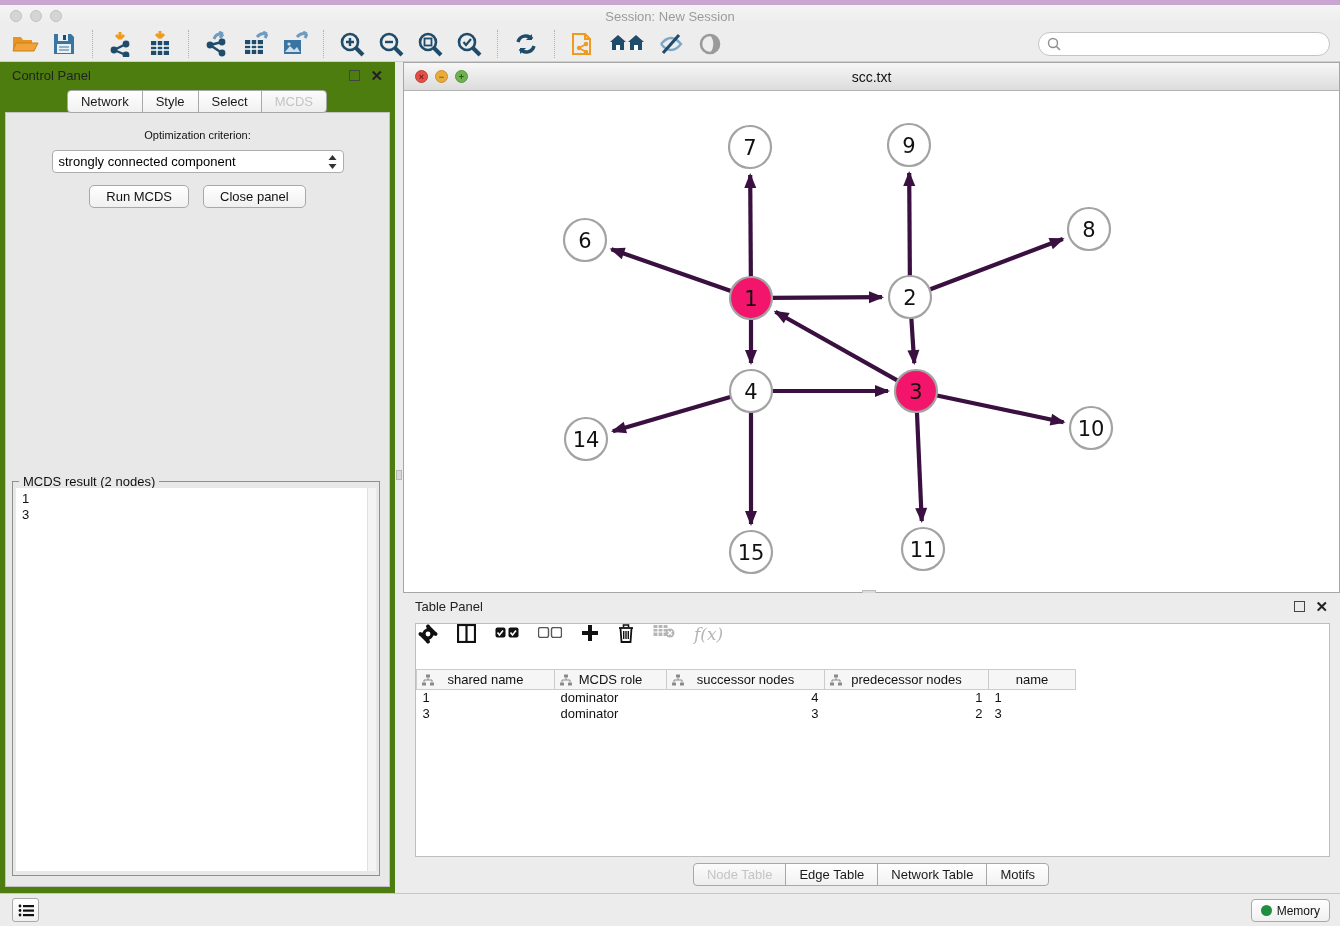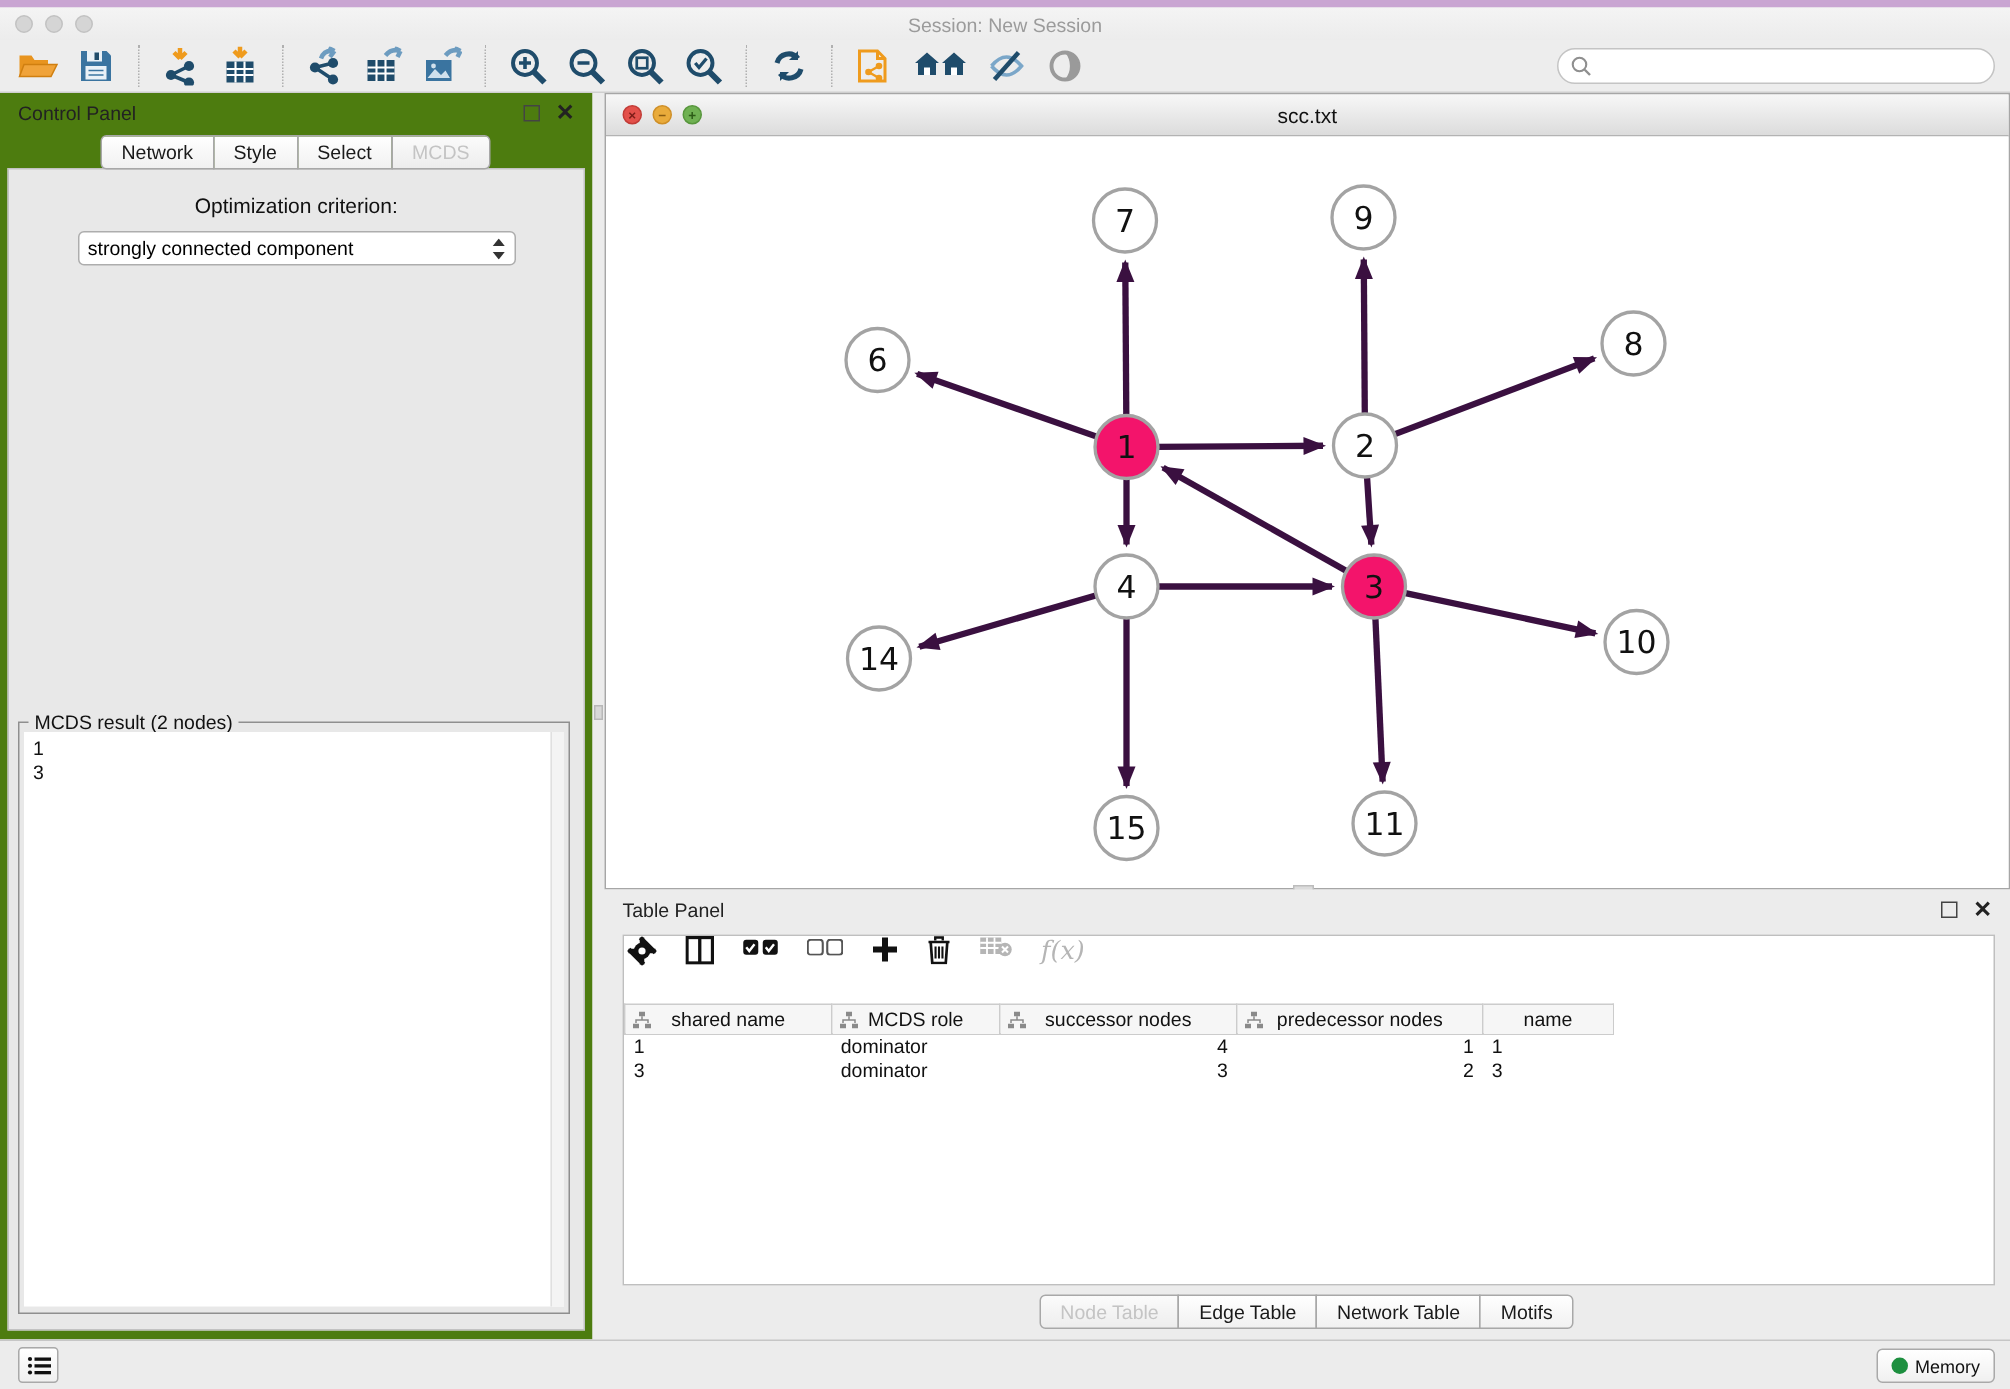--- a/index.html
+++ b/index.html
@@ -32,21 +32,21 @@
   .float-box { width:11px; height:11px; border:1.5px solid #444; margin-right:10px; }
   .close-x { font-size:15px; font-weight:bold; color:#222; line-height:11px; }
 
   .cp-tabs { display:flex; justify-content:center; margin-top:2px; position:relative; z-index:2; }
   .seg { border:1px solid #a8a8a8; background:linear-gradient(#ffffff,#f1f1f1); padding:3px 13px; font-size:13px; color:#1a1a1a; margin-left:-1px; }
   .seg:first-child { border-radius:4px 0 0 4px; }
   .seg:last-child { border-radius:0 4px 4px 0; }
   .seg.active { color:#c4c4c4; background:linear-gradient(#fbfbfb,#ededed); }
 
   .cp-content { position:absolute; left:5px; right:5px; top:50px; bottom:6px; background:#e8e8e8; border:1px solid #c2c2c2; }
-  .opt-label { text-align:center; margin-top:16px; font-size:14px; color:#111; }
+  .opt-label { text-align:center; margin-top:16px; font-size:11px; color:#111; }
   .opt-select { margin:9px auto 0; width:292px; height:23px; background:#fff; border:1px solid #adadad; border-radius:4px; display:flex; align-items:center; padding:0 6px; font-size:13px; }
   .opt-select .val { flex:1; }
   .cp-buttons { display:flex; justify-content:center; gap:14px; margin-top:12px; }
   .mac-btn { background:linear-gradient(#ffffff,#f0f0f0); border:1px solid #a8a8a8; border-radius:5px; font-size:13px; padding:3px 16px; color:#111; }
 
   .mcds-result { position:absolute; left:6px; right:9px; top:368px; bottom:10px; border:1px solid #8f8f8f; }
   .mcds-legend { position:absolute; top:-8px; left:6px; background:#e8e8e8; padding:0 4px; font-size:13px; color:#111; }
   .mcds-text { position:absolute; inset:6px 3px 4px 3px; background:#fff; font-size:13px; color:#111; padding:3px 6px; white-space:pre-line; line-height:16px; }
   .mcds-scroll { position:absolute; top:6px; bottom:4px; right:3px; width:9px; background:#f4f4f4; border-left:1px solid #e0e0e0; }
 
@@ -250,20 +250,24 @@
         <span class="seg active">MCDS</span>
       </div>
       <div class="cp-content">
         <div class="opt-label">Optimization criterion:</div>
         <div class="opt-select">
           <span class="val">strongly connected component</span>
           <svg width="9" height="14" viewBox="0 0 9 14">
               <path d="M4.5 0 L8.5 5 H0.5 z" fill="#333"></path>
               <path d="M4.5 14 L8.5 9 H0.5 z" fill="#333"></path>
             </svg>
+        </div>
+        <div class="cp-buttons">
+          <button class="mac-btn">Run MCDS</button>
+          <button class="mac-btn">Close panel</button>
         </div>
         <div class="mcds-result">
           <span class="mcds-legend">MCDS result (2 nodes)</span>
           <div class="mcds-text" id="mcds-result-text">1
 3</div>
           <div class="mcds-scroll"></div>
         </div>
       </div>
     </div>
 

